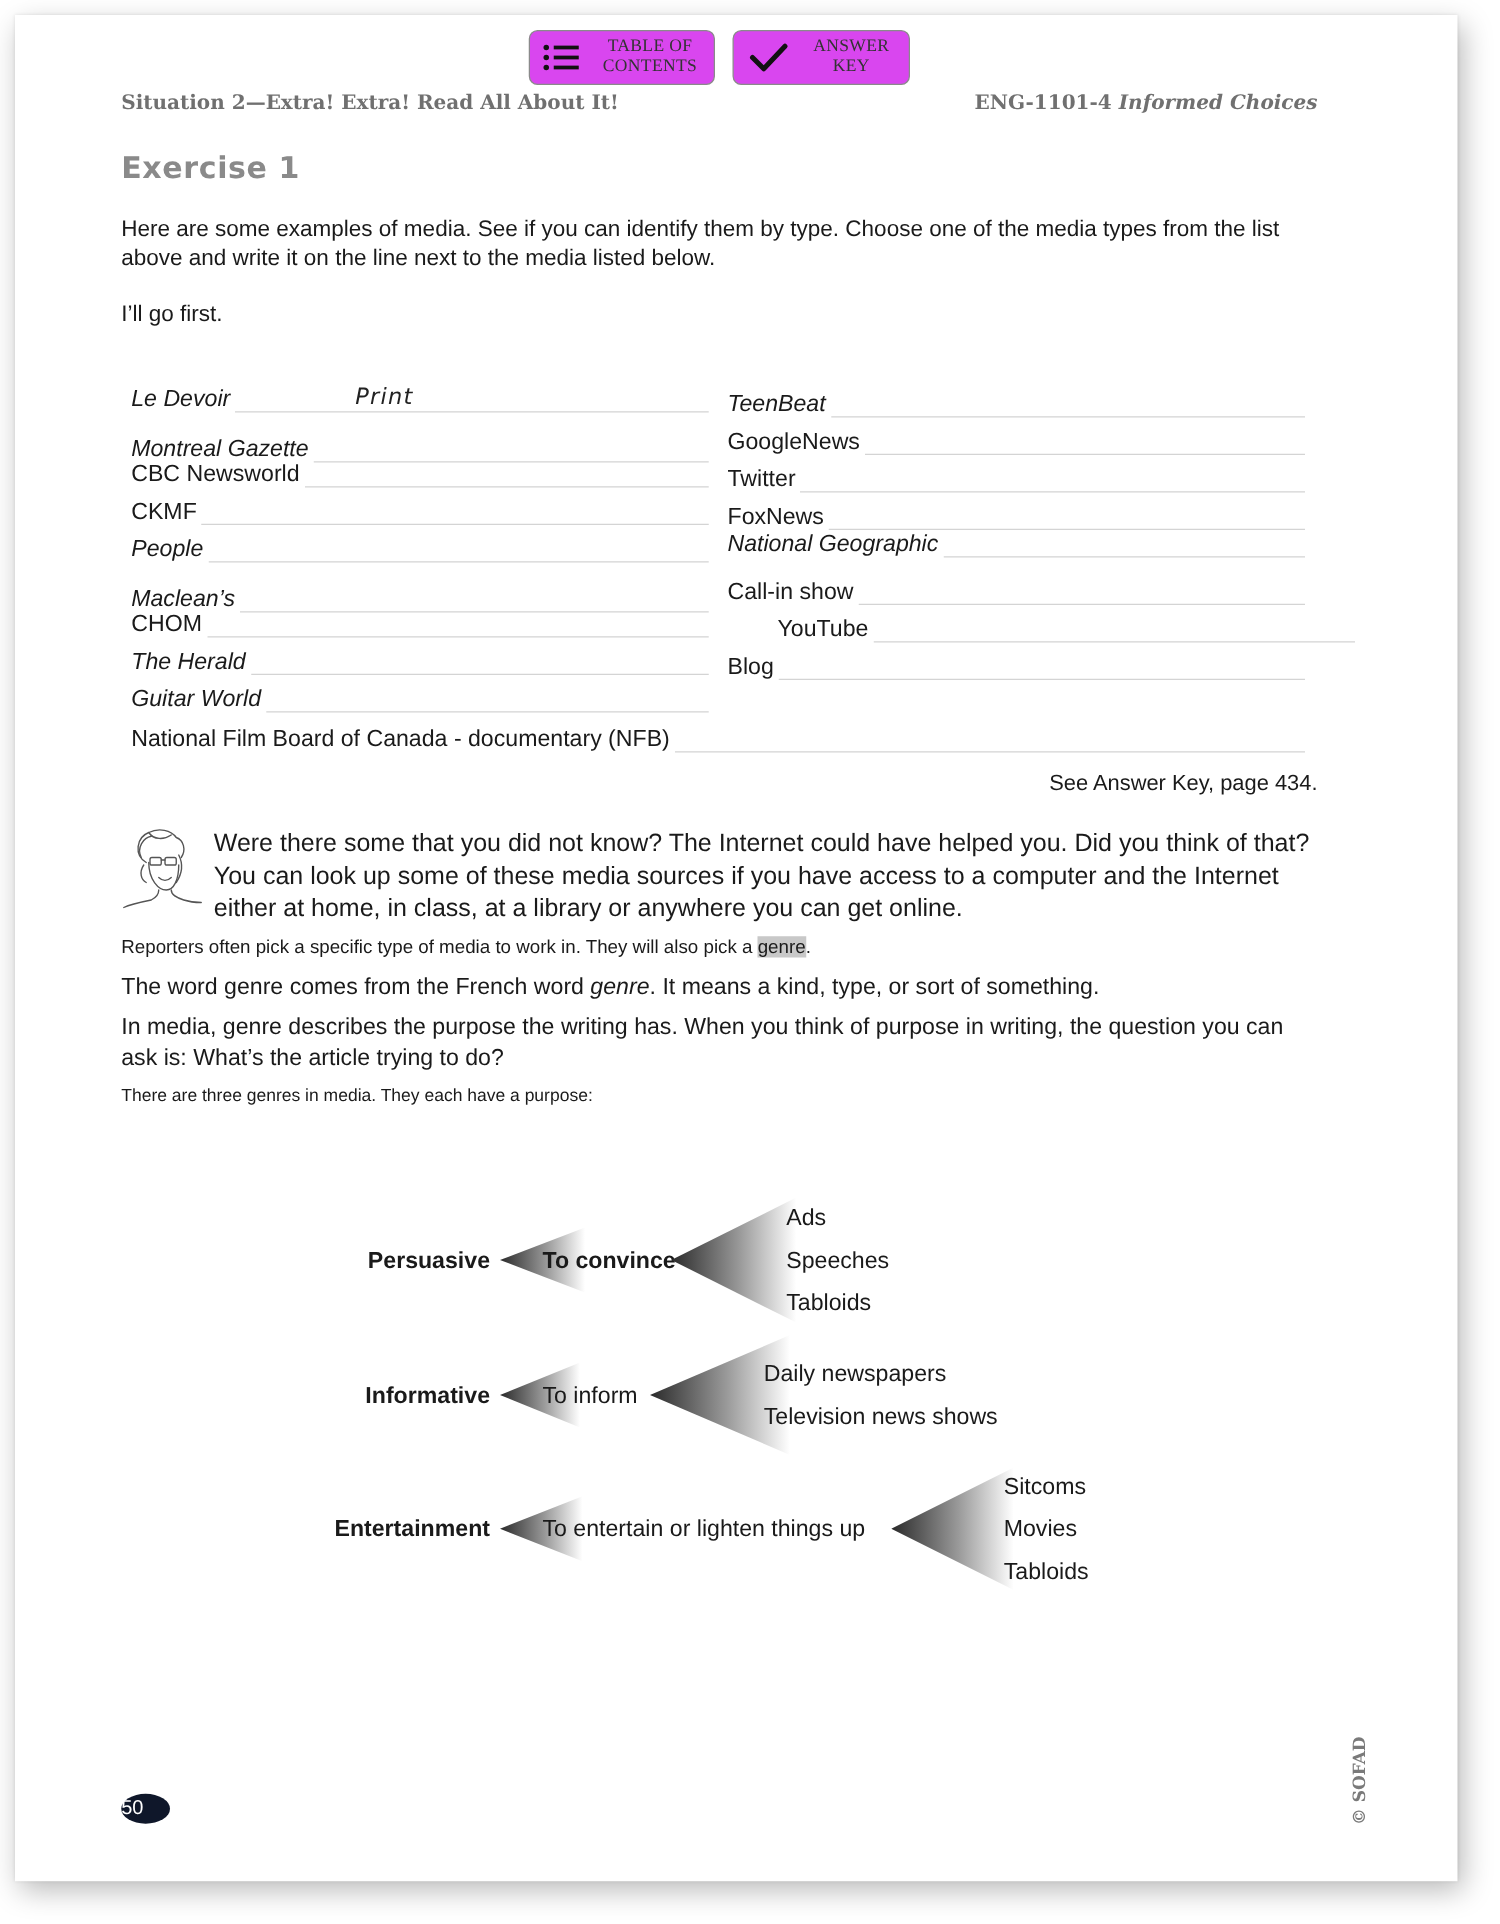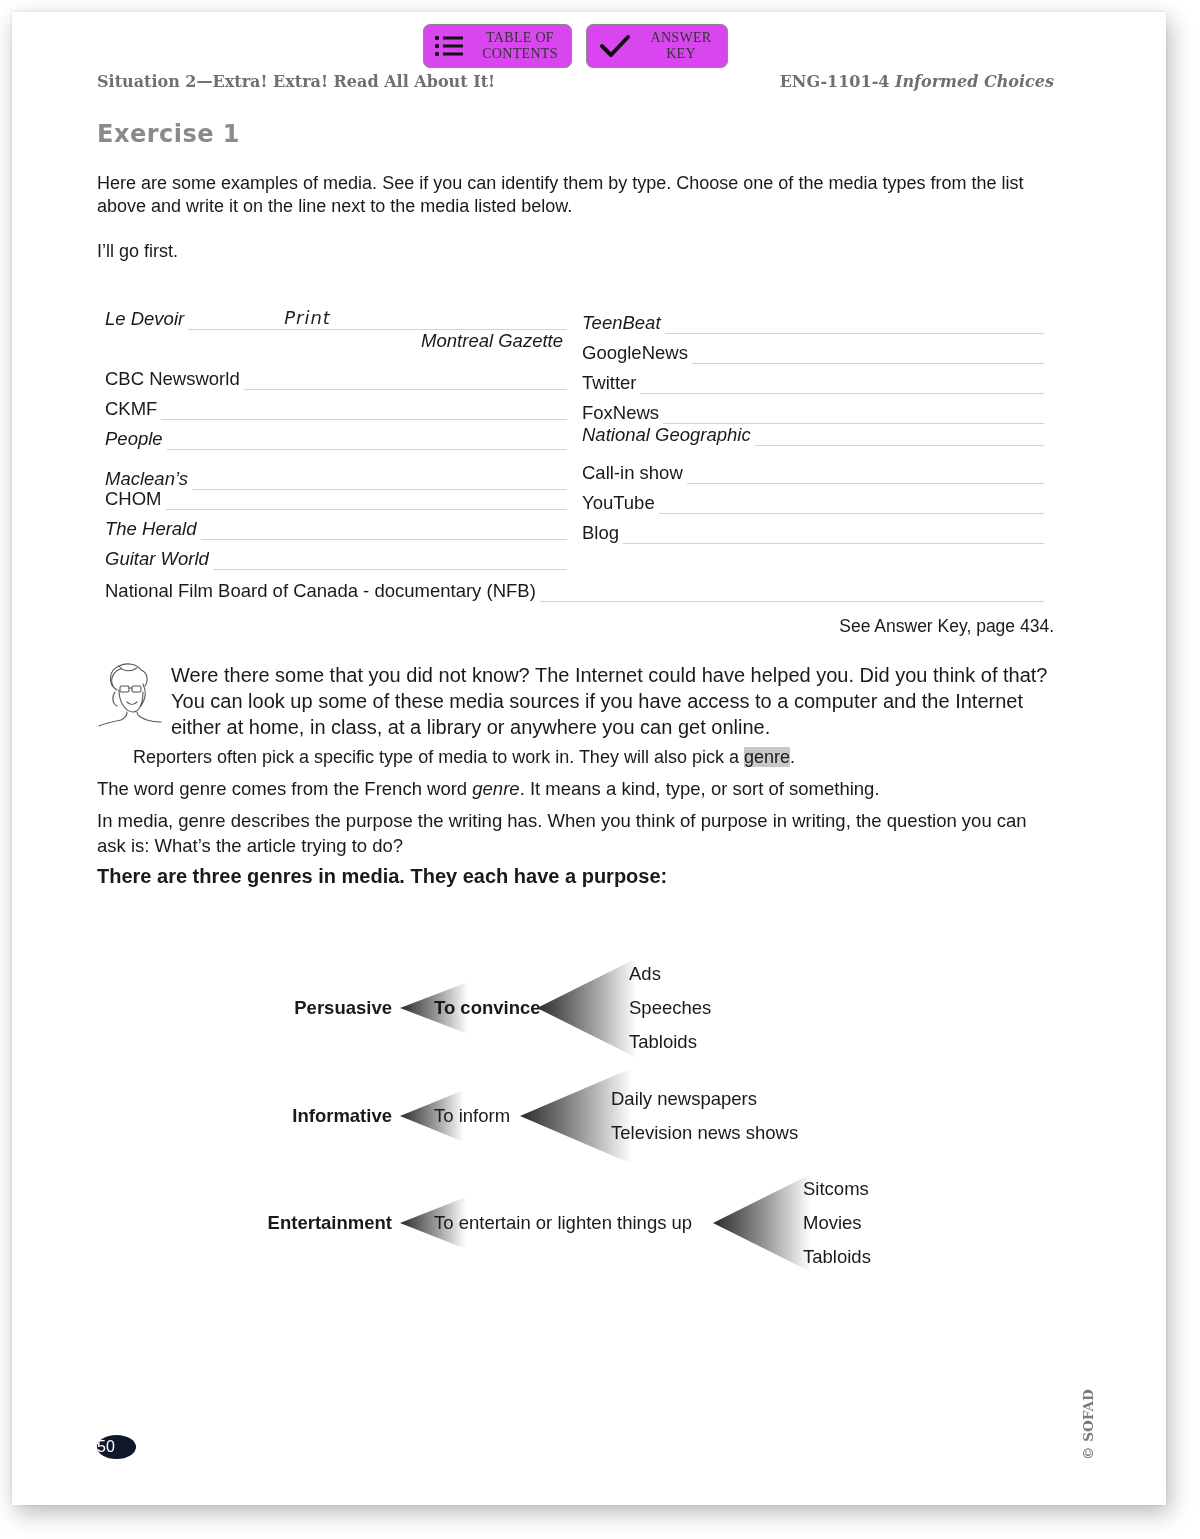--- a/index.html
+++ b/index.html
@@ -118,21 +118,21 @@
 <div class="ex-title">Exercise 1</div>
 <div class="para" style="top:172px;">Here are some examples of media. See if you can identify them by type. Choose one of the media types from the list above and write it on the line next to the media listed below.</div>
 <div class="para" style="top:240px;">I’ll go first.</div>
 
 <div class="row colL" style="top:304px;">
   <span class="name it">Le Devoir</span>
   <span class="line">
       <span class="answer">Print</span>
     </span>
 </div>
-<div class="row colL" style="top:330px;flex-direction:column;">
+<div class="row colL" style="top:344px;">
   <span class="name it">Montreal Gazette</span>
   <span class="line"></span>
 </div>
 <div class="row colL" style="top:364px;">
   <span class="name">CBC Newsworld</span>
   <span class="line"></span>
 </div>
 <div class="row colL" style="top:394px;">
   <span class="name">CKMF</span>
   <span class="line"></span>
@@ -175,21 +175,21 @@
   <span class="line"></span>
 </div>
 <div class="row colR" style="top:420px;">
   <span class="name it">National Geographic</span>
   <span class="line"></span>
 </div>
 <div class="row colR" style="top:458px;">
   <span class="name">Call-in show</span>
   <span class="line"></span>
 </div>
-<div class="row colR" style="top:488px;">
+<div class="row colR" style="top:488px;margin-left:40px;">
   <span class="name">YouTube</span>
   <span class="line"></span>
 </div>
 <div class="row colR" style="top:518px;">
   <span class="name">Blog</span>
   <span class="line"></span>
 </div>
 
 <div class="row" style="left:105px; width:939px; top:576px;">
   <span class="name">National Film Board of Canada - documentary (NFB)</span>
@@ -209,28 +209,28 @@
     <rect x="23" y="26" width="9" height="6" rx="1.5"></rect>
       <rect x="35" y="26" width="9" height="6" rx="1.5"></rect>
     <line x1="32" y1="28" x2="35" y2="28"></line>
     <path d="M30 42 C33 45 37 45 40 42"></path>
     <path d="M30 52 C30 56 28 58 24 60 C14 62 6 64 2 66"></path>
     <path d="M40 52 C40 56 44 58 50 60 C56 62 60 62 64 62"></path>
   </g>
 </svg>
 <div class="tip">Were there some that you did not know? The Internet could have helped you. Did you think of that? You can look up some of these media sources if you have access to a computer and the Internet either at home, in class, at a library or anywhere you can get online.</div>
 
-<div class="para" style="top:746px; font-size:18px;margin-left:36px;">
+<div class="para" style="top:746px; font-size:15px;">
   <span>Reporters often pick a specific type of media to work in. They will also pick a </span><span class="hl">genre</span><span>.</span>
 </div>
 <div class="para" style="top:777px; font-size:18.5px;">
   <span>The word genre comes from the French word </span><em>genre</em><span>. It means a kind, type, or sort of something.</span>
 </div>
 <div class="para" style="top:808px; font-size:18.5px; line-height:25px;">In media, genre describes the purpose the writing has. When you think of purpose in writing, the question you can ask is: What’s the article trying to do?</div>
-<div class="para" style="top:865px; font-size:20px;font-weight:bold;">There are three genres in media. They each have a purpose:</div>
+<div class="para" style="top:865px; font-size:14px;">There are three genres in media. They each have a purpose:</div>
 
 <svg width="0" height="0" style="position:absolute">
   <defs>
     <linearGradient id="wg" x1="0" y1="0" x2="1" y2="0">
       <stop offset="0" stop-color="#2a2a2a"></stop>
       <stop offset="0.55" stop-color="#9a9a9a"></stop>
       <stop offset="1" stop-color="#ffffff"></stop>
     </linearGradient>
   </defs>
 </svg>

